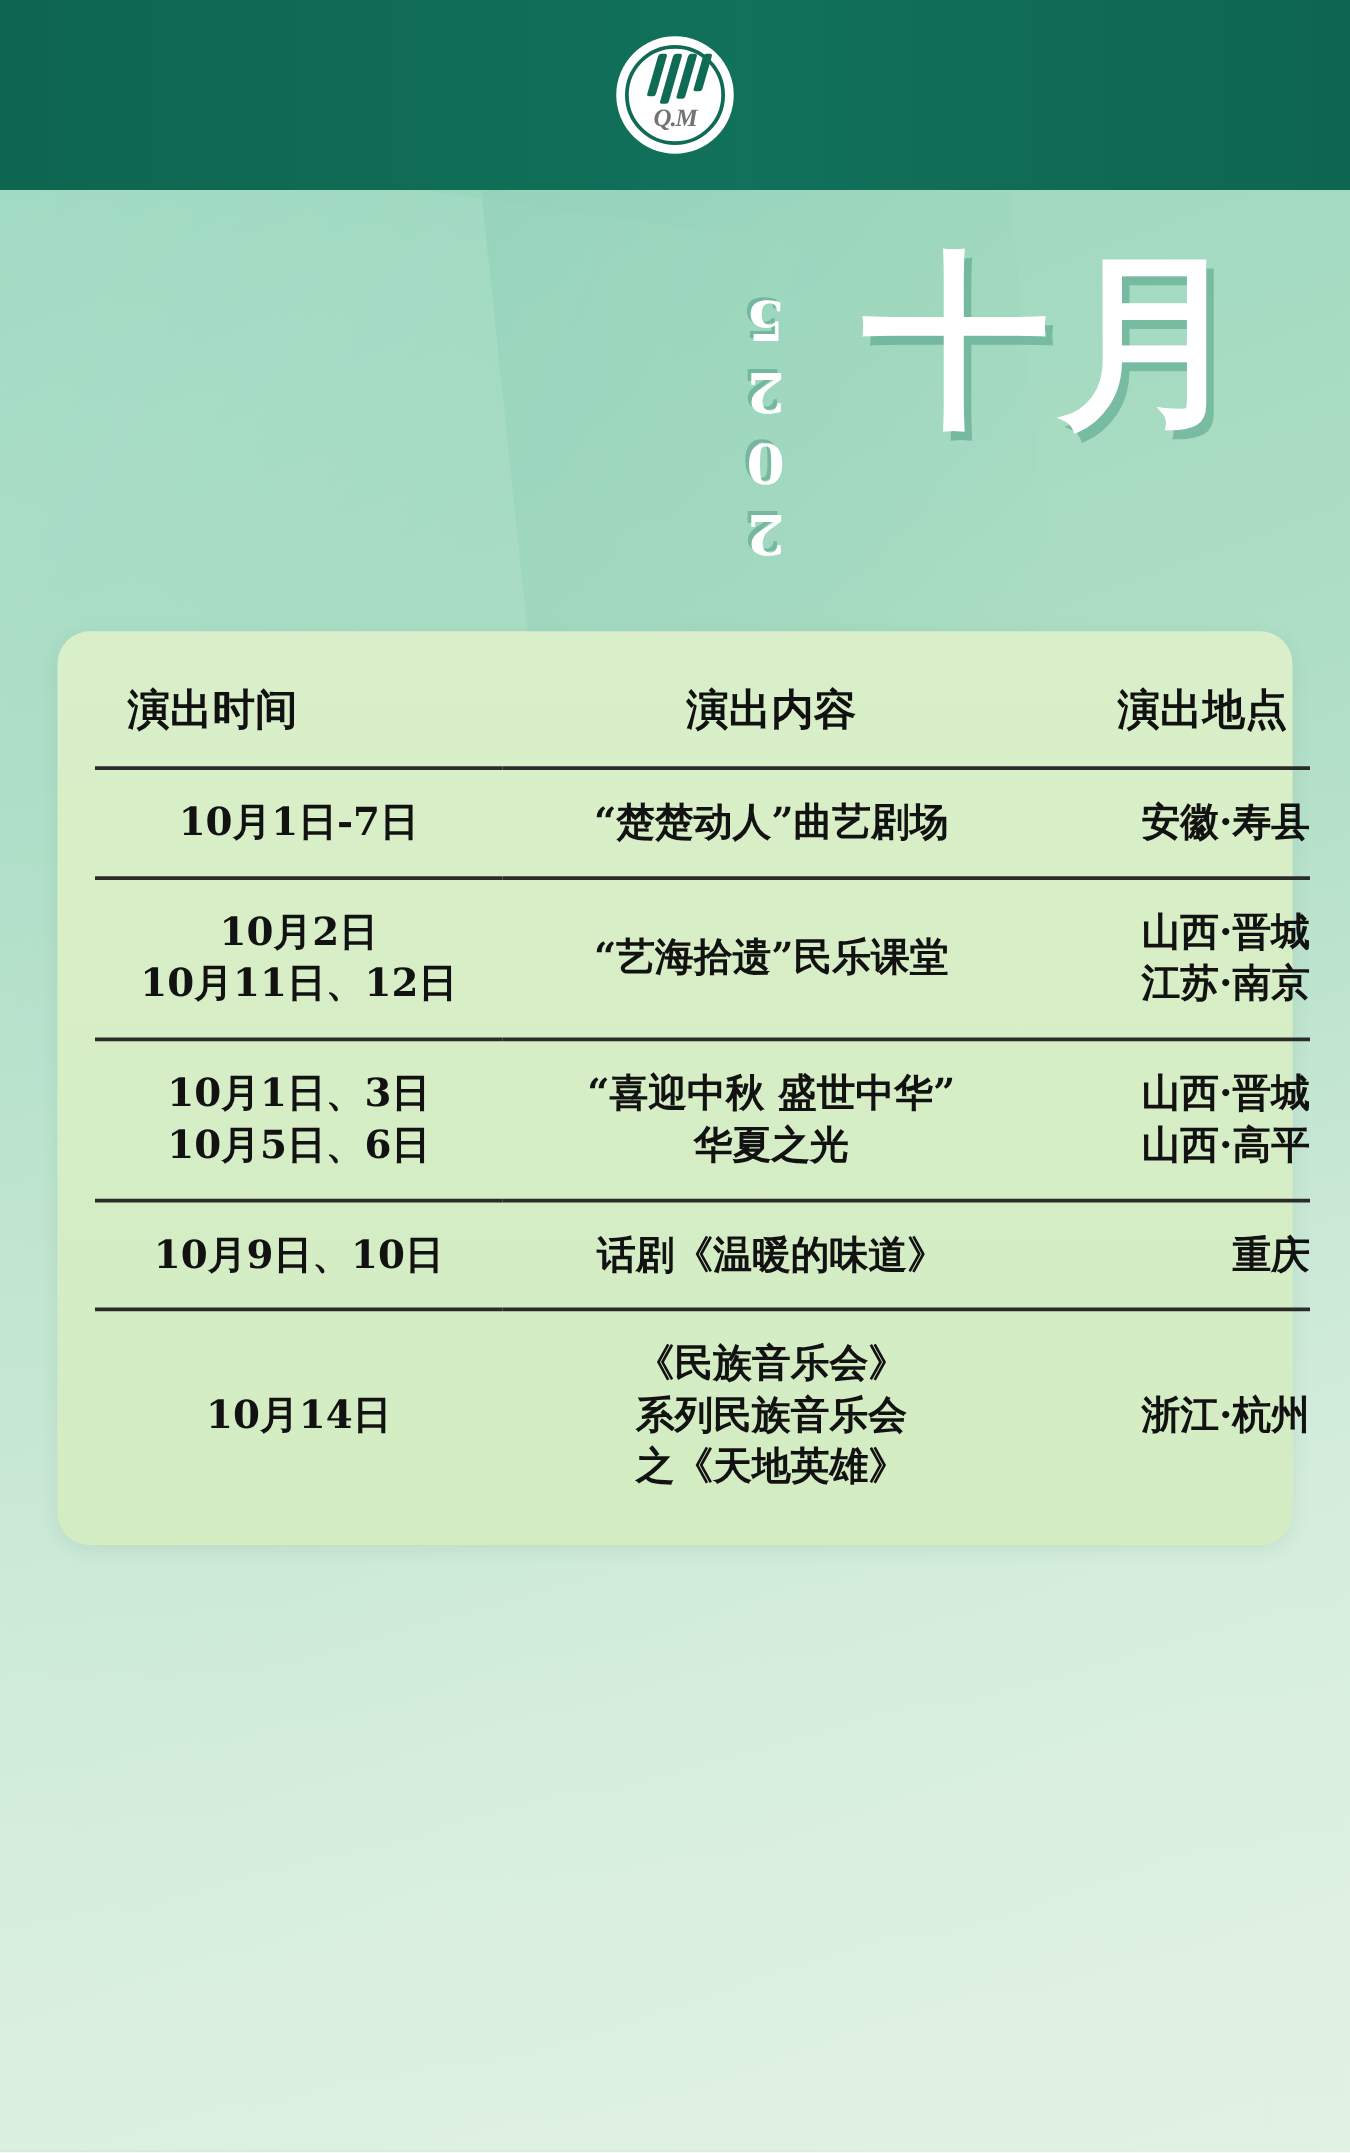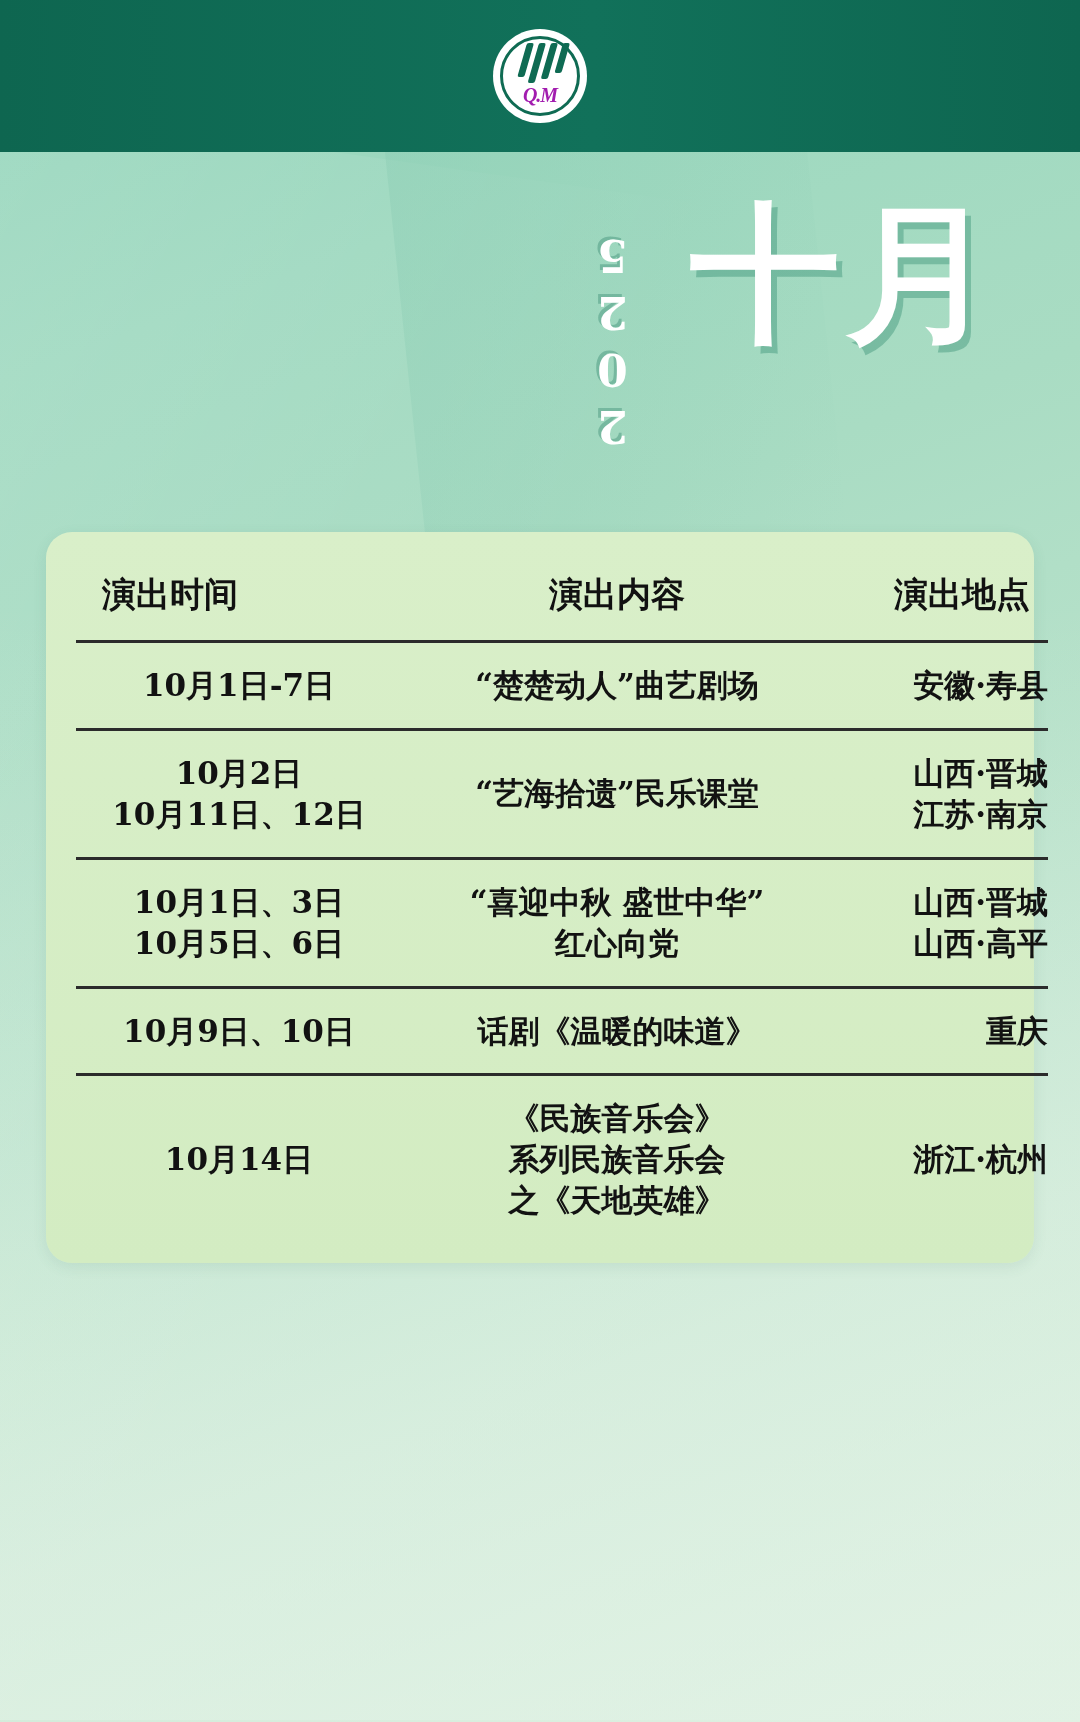--- a/index.html
+++ b/index.html
@@ -97,21 +97,21 @@
   .logo .mark {
     position: absolute;
     bottom: 16px;
     left: 0;
     right: 0;
     text-align: center;
     font-family: "Liberation Serif", serif;
     font-size: 20px;
     font-weight: bold;
     font-style: italic;
-    color: #a21caf;
+    color: #737373;
     letter-spacing: -1px;
   }
   .brand-title {
     color: #ffffff;
     font-size: 72px;
     font-weight: bold;
     letter-spacing: 20px;
     font-family: "DejaVu Serif", "Liberation Serif", serif;
     white-space: nowrap;
     text-shadow: 0 2px 0 rgba(0,0,0,0.10);
@@ -170,21 +170,20 @@
     position: absolute;
     left: 46px;
     top: 505px;
     width: 988px;
     background: #d6eec6;
     background: linear-gradient(180deg, #d9efc9 0%, #d3ecc2 100%);
     border-radius: 26px;
     padding: 34px 30px 20px 30px;
     box-sizing: border-box;
     box-shadow: 0 4px 14px rgba(60,110,85,0.10);
-    margin-top: 27px;
   }
   table.sched {
     width: 100%;
     border-collapse: collapse;
     table-layout: fixed;
   }
   table.sched th {
     font-size: 34px;
     font-weight: bold;
     color: #111111;
@@ -277,21 +276,21 @@
               <span class="line">江苏·南京</span>
             </td>
           </tr>
           <tr>
             <td class="c-time">
               <span class="line">10月1日、3日</span>
               <span class="line">10月5日、6日</span>
             </td>
             <td class="c-title">
               <span class="line">“喜迎中秋 盛世中华”</span>
-              <span class="line">红心向党</span>
+              <span class="line">华夏之光</span>
             </td>
             <td class="c-place">
               <span class="line">山西·晋城</span>
               <span class="line">山西·高平</span>
             </td>
           </tr>
           <tr>
             <td class="c-time">
               <span class="line">10月9日、10日</span>
             </td>

